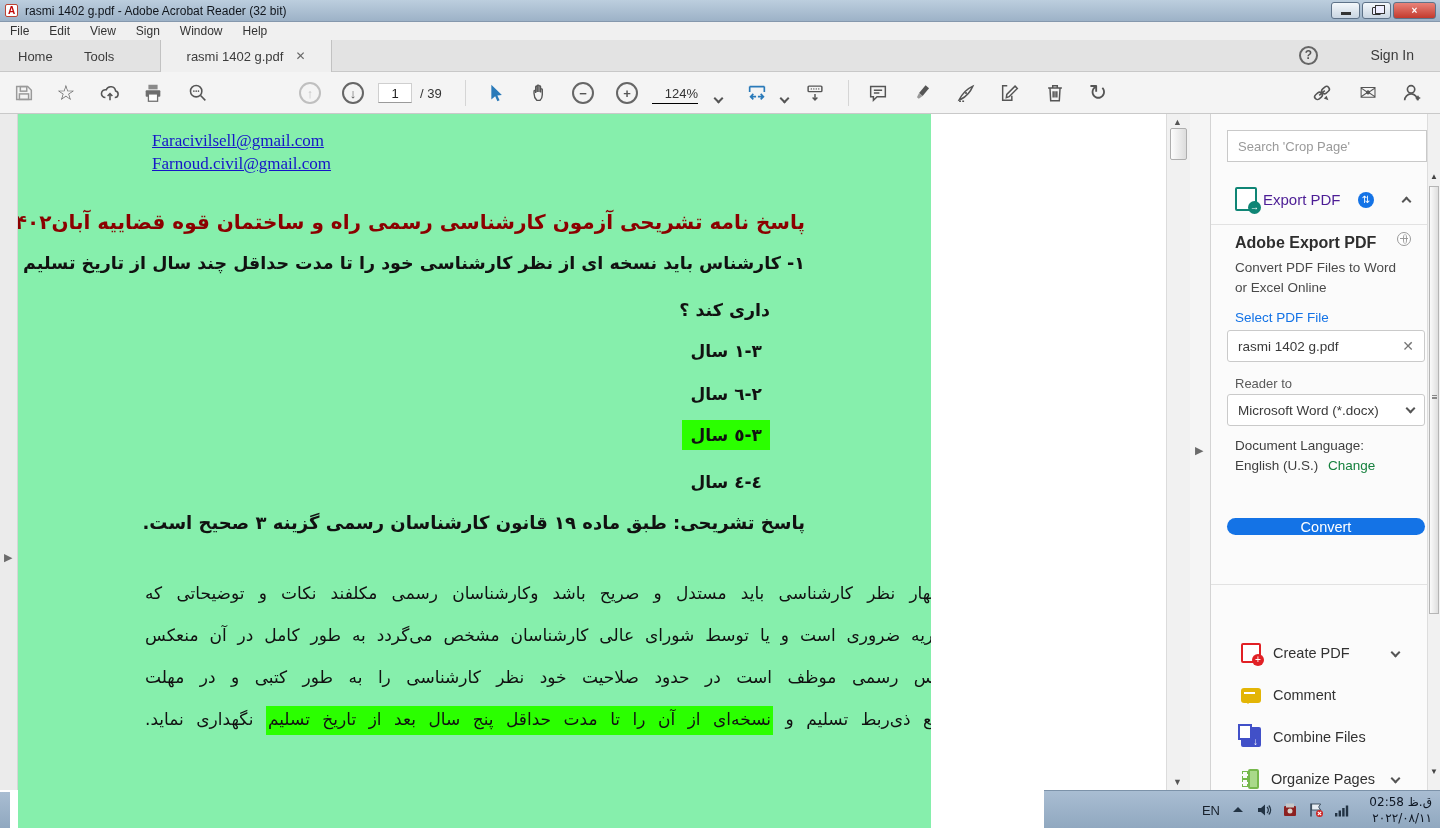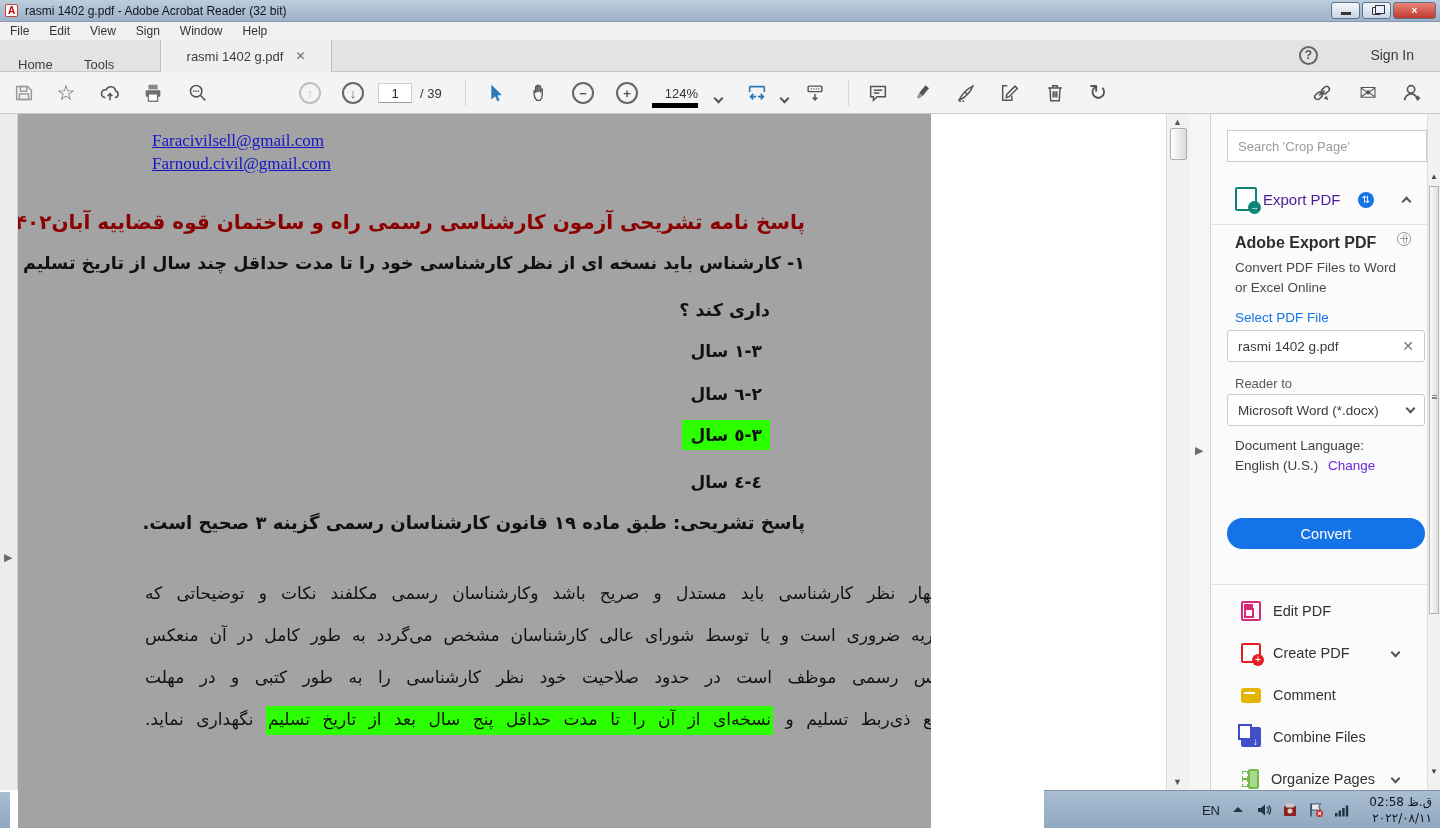--- a/index.html
+++ b/index.html
@@ -22,21 +22,21 @@
   .minimize-glyph { width:10px; height:3px; background:#333; margin-top:6px; }
 
   
   #menubar { position:absolute; left:0; top:22px; width:1440px; height:18px; background:#f0f0f0;
     display:flex; align-items:center; font-size:12px; color:#333; }
   #menubar span { padding:0 10px; }
 
   
   #tabbar { position:absolute; left:0; top:40px; width:1440px; height:32px; background:#e3e3e3;
     border-bottom:1px solid #c8c8c8; font-size:13px; color:#3c3c3c; }
-  .tab-simple { position:absolute; top:0; height:32px; display:flex; align-items:flex-end; padding:0 12px; }
+  .tab-simple { position:absolute; top:0; height:32px; display:flex; align-items:center; padding:0 12px; }
   #tab-doc { position:absolute; left:160px; top:0; width:172px; height:32px; background:#efefef;
     border-left:1px solid #c2c2c2; border-right:1px solid #c2c2c2;
     display:flex; align-items:center; justify-content:center; gap:12px; }
   #tab-doc .close-x { color:#666; font-size:12px; }
   #help-circle { position:absolute; right:122px; top:6px; width:19px; height:19px; border:2px solid #666;
     border-radius:50%; text-align:center; font-size:12px; line-height:15px; color:#555; font-weight:bold; }
   #sign-in { position:absolute; right:26px; top:7px; font-size:14px; color:#3a3a3a; }
 
   
   #toolbar { position:absolute; left:0; top:72px; width:1440px; height:42px; background:#f4f4f4;
@@ -45,30 +45,30 @@
   .tbi svg { width:22px; height:22px; }
   .tb-sep { position:absolute; top:8px; width:1px; height:26px; background:#d5d5d5; }
   .circle-btn { width:22px; height:22px; border:2px solid #666; border-radius:50%; display:flex;
     align-items:center; justify-content:center; font-size:13px; color:#555; font-weight:bold; }
   .circle-btn.dis { border-color:#bfbfbf; color:#bfbfbf; }
   #page-input { position:absolute; left:378px; top:11px; width:34px; height:20px; border:1px solid #cfcfcf;
     border-bottom:1px solid #9a9a9a; background:#fff; text-align:center; font-size:13px; color:#222;
     font-family:"Liberation Sans", sans-serif; }
   #page-total { position:absolute; left:420px; top:14px; font-size:13px; color:#333; }
   #zoom-value { position:absolute; left:652px; top:14px; font-size:13px; color:#333; width:46px; text-align:right;
-    border-bottom:5px solid #000000; padding-bottom:2px; }
+    border-bottom:1px solid #000000; padding-bottom:2px; }
   .caret { display:inline-block; width:7px; height:7px; border-right:2px solid #555; border-bottom:2px solid #555;
     transform:rotate(45deg); }
   .caret.up { transform:rotate(-135deg); }
 
   
   #left-strip { position:absolute; left:0; top:114px; width:18px; height:676px; background:#ebebeb;
     border-right:1px solid #d6d6d6; }
   #left-strip .pane-arrow { position:absolute; left:4px; top:437px; color:#6b6b6b; font-size:11px; }
-  #page { position:absolute; left:18px; top:114px; width:913px; height:714px; background:#a3a3a3; overflow:hidden; }
+  #page { position:absolute; left:18px; top:114px; width:913px; height:714px; background:#86efac; overflow:hidden; }
 
   
   #doc-scroll { position:absolute; left:1166px; top:114px; width:24px; height:676px; background:#f1f1f1;
     border-left:1px solid #dcdcdc; }
   #doc-scroll .sb-up { position:absolute; top:3px; left:6px; font-size:9px; color:#555; }
   #doc-scroll .sb-down { position:absolute; bottom:3px; left:6px; font-size:9px; color:#555; }
   #doc-thumb { position:absolute; left:3px; top:14px; width:17px; height:32px; background:linear-gradient(90deg,#fdfdfd,#dcdcdc);
     border:1px solid #aeaeae; border-radius:2px; }
 
   
@@ -101,22 +101,22 @@
   #sb-select-link { position:absolute; left:24px; top:196px; font-size:13.5px; color:#1473e6; }
   #sb-filebox { position:absolute; left:16px; top:216px; width:198px; height:32px; border:1px solid #cacaca;
     border-radius:3px; background:#fff; display:flex; align-items:center; padding:0 10px; font-size:13.5px; color:#3a3a3a; }
   #sb-filebox .x { margin-left:auto; color:#757575; font-size:14px; }
   #sb-convert-to { position:absolute; left:24px; top:262px; font-size:13px; color:#5a5a5a; }
   #sb-format { position:absolute; left:16px; top:280px; width:198px; height:32px; border:1px solid #cacaca;
     border-radius:3px; background:#fff; display:flex; align-items:center; padding:0 10px; font-size:13.5px; color:#3a3a3a; }
   #sb-format .caret { margin-left:auto; margin-bottom:3px; }
   #sb-lang-label { position:absolute; left:24px; top:324px; font-size:13.5px; color:#3f3f3f; }
   #sb-lang-row { position:absolute; left:24px; top:344px; font-size:13.5px; color:#3f3f3f; }
-  #sb-lang-row .chg { color:#6d28d9; margin-left:6px; }
-  #convert-btn { position:absolute; left:16px; top:404px; width:198px; height:31px; border:none; border-radius:16px;
+  #sb-lang-row .chg { color:#15803d; margin-left:6px; }
+  #convert-btn { position:absolute; left:16px; top:404px; width:198px; height:17px; border:none; border-radius:16px;
     background:#1473e6; color:#fff; font-size:14.5px; font-family:"Liberation Sans", sans-serif; }
   .sb-tool { position:absolute; left:0; width:216px; height:42px; display:flex; align-items:center; }
   .sb-tool .ticon { width:20px; height:20px; margin-left:30px; margin-right:12px; position:relative; flex:none; }
   .sb-tool .tlabel { font-size:14.5px; color:#323232; }
   .sb-tool .caret { margin-left:auto; margin-right:28px; margin-bottom:2px; }
 
   
   .ic-edit { border:2px solid #d82a74; border-radius:2px; }
   .ic-edit:before { content:""; position:absolute; left:1px; top:1px; width:9px; height:5px; background:#d82a74; }
   .ic-edit:after { content:""; position:absolute; left:1px; bottom:1px; width:6px; height:6px; border:2px solid #d82a74; }
@@ -457,24 +457,20 @@
 
   <div id="sb-lang-label">Document Language:</div>
   <div id="sb-lang-row">
     <span>English (U.S.)</span>
     <a class="chg">Change</a>
   </div>
 
   <button id="convert-btn">Convert</button>
   <div class="sb-divider" style="top:470px"></div>
 
-  <div class="sb-tool" style="top:476px">
-    <span class="ticon ic-edit"></span>
-    <span class="tlabel">Edit PDF</span>
-  </div>
   <div class="sb-tool" style="top:518px">
     <span class="ticon ic-create"></span>
     <span class="tlabel">Create PDF</span>
     <span class="caret"></span>
   </div>
   <div class="sb-tool" style="top:560px">
     <span class="ticon ic-comment"></span>
     <span class="tlabel">Comment</span>
   </div>
   <div class="sb-tool" style="top:602px">

